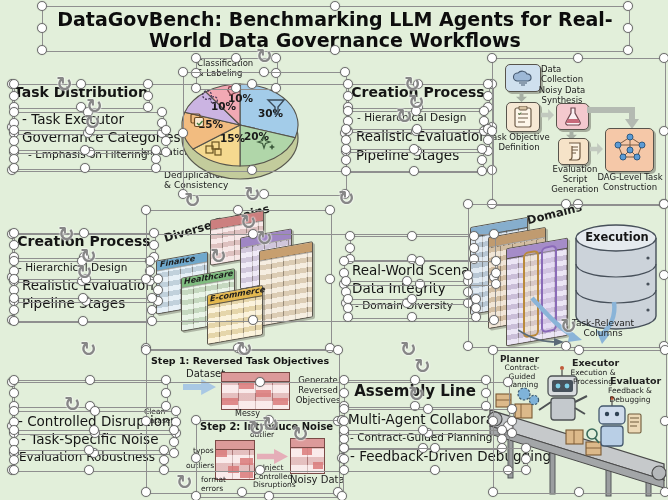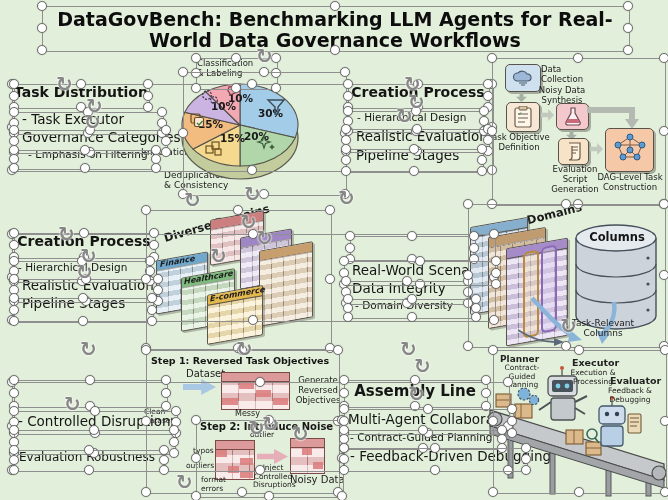--- a/index.html
+++ b/index.html
@@ -232,34 +232,35 @@
     </div>
 
     <svg class="abs" style="left:570px;top:222px" width="96" height="120" viewBox="0 0 96 120">
       <path d="M6,16 v78 a40,13 0 0 0 80,0 V16" fill="#ccd3da" stroke="#47505a" stroke-width="1.4"></path>
       <path d="M6,42 a40,13 0 0 0 80,0 M6,68 a40,13 0 0 0 80,0" fill="none" stroke="#47505a" stroke-width="1.2"></path>
       <ellipse cx="46" cy="16" rx="40" ry="13" fill="#e5eaee" stroke="#47505a" stroke-width="1.4"></ellipse>
       <circle cx="78" cy="36" r="1.6" fill="#47505a"></circle>
         <circle cx="78" cy="62" r="1.6" fill="#47505a"></circle>
         <circle cx="78" cy="88" r="1.6" fill="#47505a"></circle>
     </svg>
-    <div class="txt" style="left:577px;top:231px;width:80px;text-align:center;font-size:11.5px;font-weight:bold">Columns</div>
+    <div class="txt" style="left:577px;top:231px;width:80px;text-align:center;font-size:11.5px;font-weight:bold">Execution</div>
 
     <svg class="abs" style="left:518px;top:296px" width="130" height="56" viewBox="0 0 130 56">
       <path d="M14,2 C34,24 44,34 56,40" fill="none" stroke="#8ab4d8" stroke-width="4.5"></path>
       <polygon points="52,34 64,44 50,46" fill="#8ab4d8"></polygon>
       <path d="M96,6 C98,20 92,32 82,40" fill="none" stroke="#8ab4d8" stroke-width="4.5"></path>
       <polygon points="78,34 84,48 92,38" fill="#8ab4d8"></polygon>
       <path d="M0,34 C16,44 26,46 40,46" fill="none" stroke="#5a6a78" stroke-width="1.6"></path>
       <polygon points="36,42 46,46 36,50" fill="#5a6a78"></polygon>
     </svg>
     <div class="lbl c" style="left:571px;top:318px;width:64px;font-size:9px">Task-Relevant Columns</div>
   </div>
 
   <div class="txt lg" style="left:18px;top:414px">- Controlled Disruptions</div>
+  <div class="txt lg" style="left:21px;top:432px">- Task-Specific Noise</div>
   <div class="txt md" style="left:19px;top:451px">Evaluation Robustness</div>
 
   <div>
     <div class="txt" style="left:151px;top:356px;font-size:9.5px;font-weight:bold">Step 1: Reversed Task Objectives</div>
     <div class="lbl" style="left:186px;top:368px;font-size:10px">Dataset</div>
     <div class="arrow-r blue" style="left:183px;top:379px;width:33px;height:16px"></div>
     <div class="ntable" style="left:221px;top:372px;width:67px;height:36px">
       <div class="nhead"></div>
       <div class="ncell" style="left:17px;top:9px;width:15px;height:7px"></div>
       <div class="ncell" style="left:34px;top:17px;width:15px;height:7px"></div>

